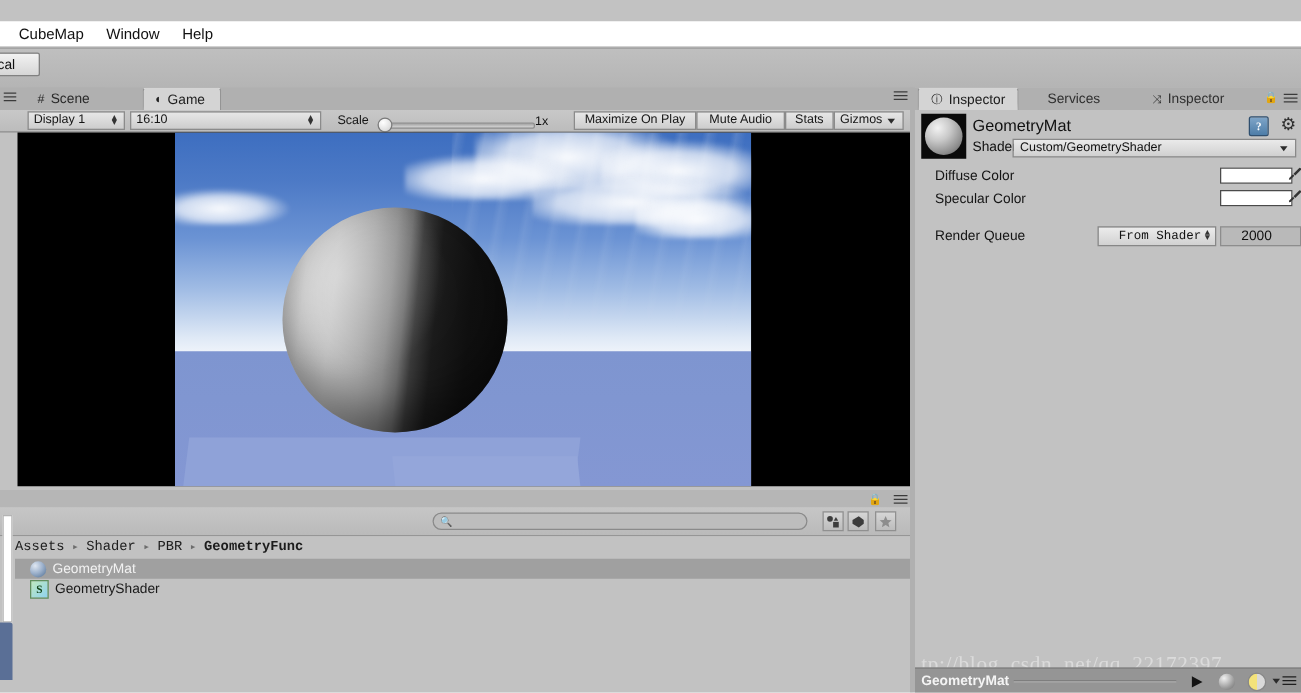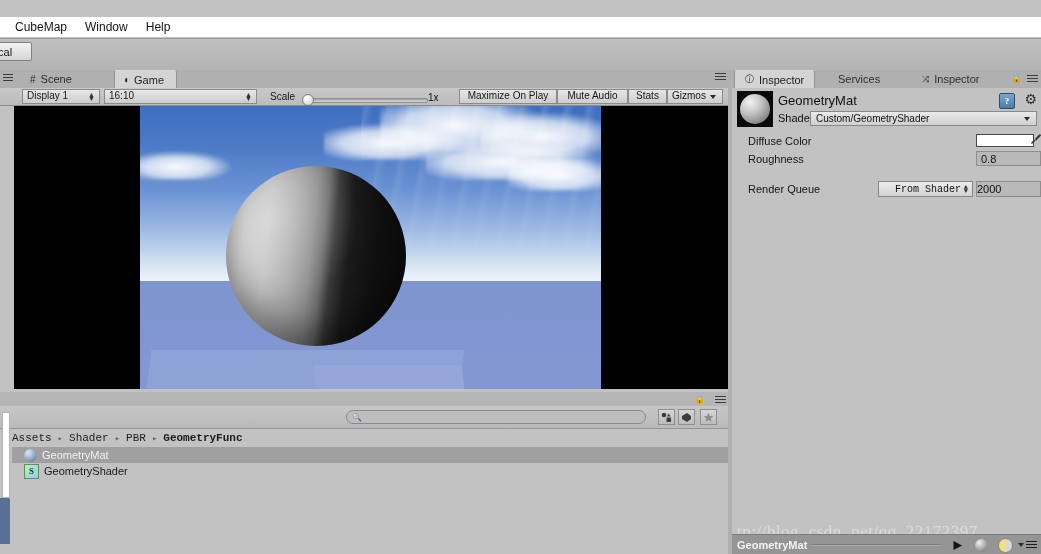--- a/index.html
+++ b/index.html
@@ -497,21 +497,21 @@
     font-family: "Liberation Mono", monospace;
     font-size: 10px; color: #111;
   }
   .rq-val {
     position: absolute; left: 244px; top: 1px;
     width: 65px; height: 16px;
     background: #b9b9b9;
     border: 1px solid #8d8d8d;
     box-sizing: border-box;
     display:flex; align-items:center;
-    padding-left: 0;
+    padding-left: 16px;
     font-size: 11px; color: #101010;
   }
 
   
   .previewbar {
     position: absolute; left: 732px; top: 534px; width: 309px; height: 20px;
     background: #959595;
     border-top: 1px solid #7d7d7d;
     display: flex; align-items: center;
   }
@@ -786,25 +786,31 @@
         <span class="proplabel">Diffuse Color</span>
         <div class="swatch"></div>
         <span class="eyedrop">
           <svg width="12" height="12" viewBox="0 0 12 12">
               <path d="M9.6 1.2a1.4 1.4 0 0 1 1.4 1.4L6.2 7.4 4.8 6z" fill="#333"></path>
               <path d="M4.4 6.4 1.4 9.4l-.3 1.4 1.4-.3 3-3z" fill="#333"></path>
             </svg>
         </span>
       </div>
 
-
       <div class="proprow">
-        <span class="proplabel">Roughness</span>
-        <div class="numfield">0.8</div>
-      </div>
+        <span class="proplabel">Specular Color</span>
+        <div class="swatch"></div>
+        <span class="eyedrop">
+          <svg width="12" height="12" viewBox="0 0 12 12">
+              <path d="M9.6 1.2a1.4 1.4 0 0 1 1.4 1.4L6.2 7.4 4.8 6z" fill="#333"></path>
+              <path d="M4.4 6.4 1.4 9.4l-.3 1.4 1.4-.3 3-3z" fill="#333"></path>
+            </svg>
+        </span>
+      </div>
+
 
       <div class="rqrow">
         <span class="proplabel">Render Queue</span>
         <div class="rq-dropdown">
           <span>From Shader</span>
           <span class="updown">
               <span>▲</span>
               <span>▼</span>
             </span>
         </div>

